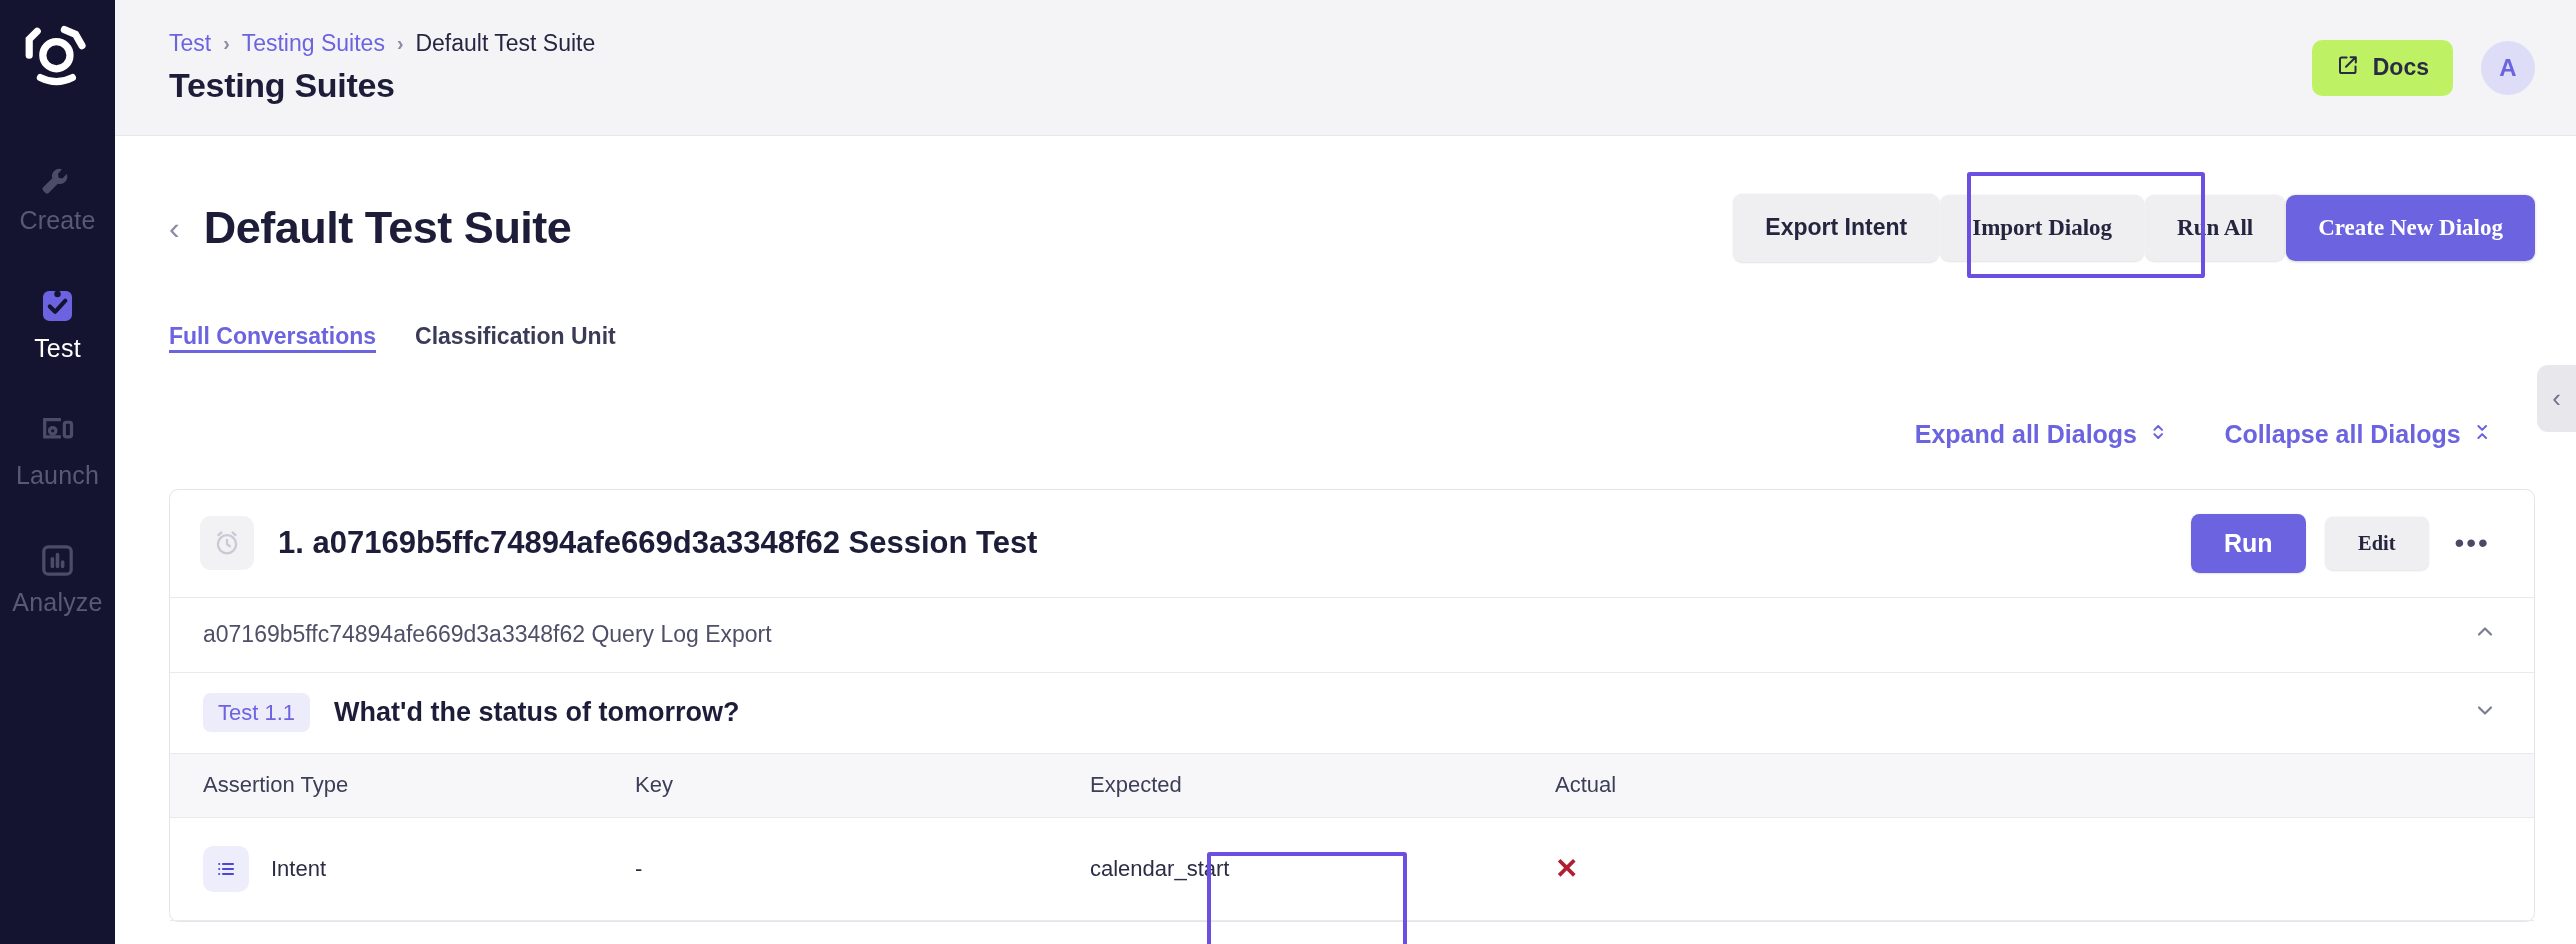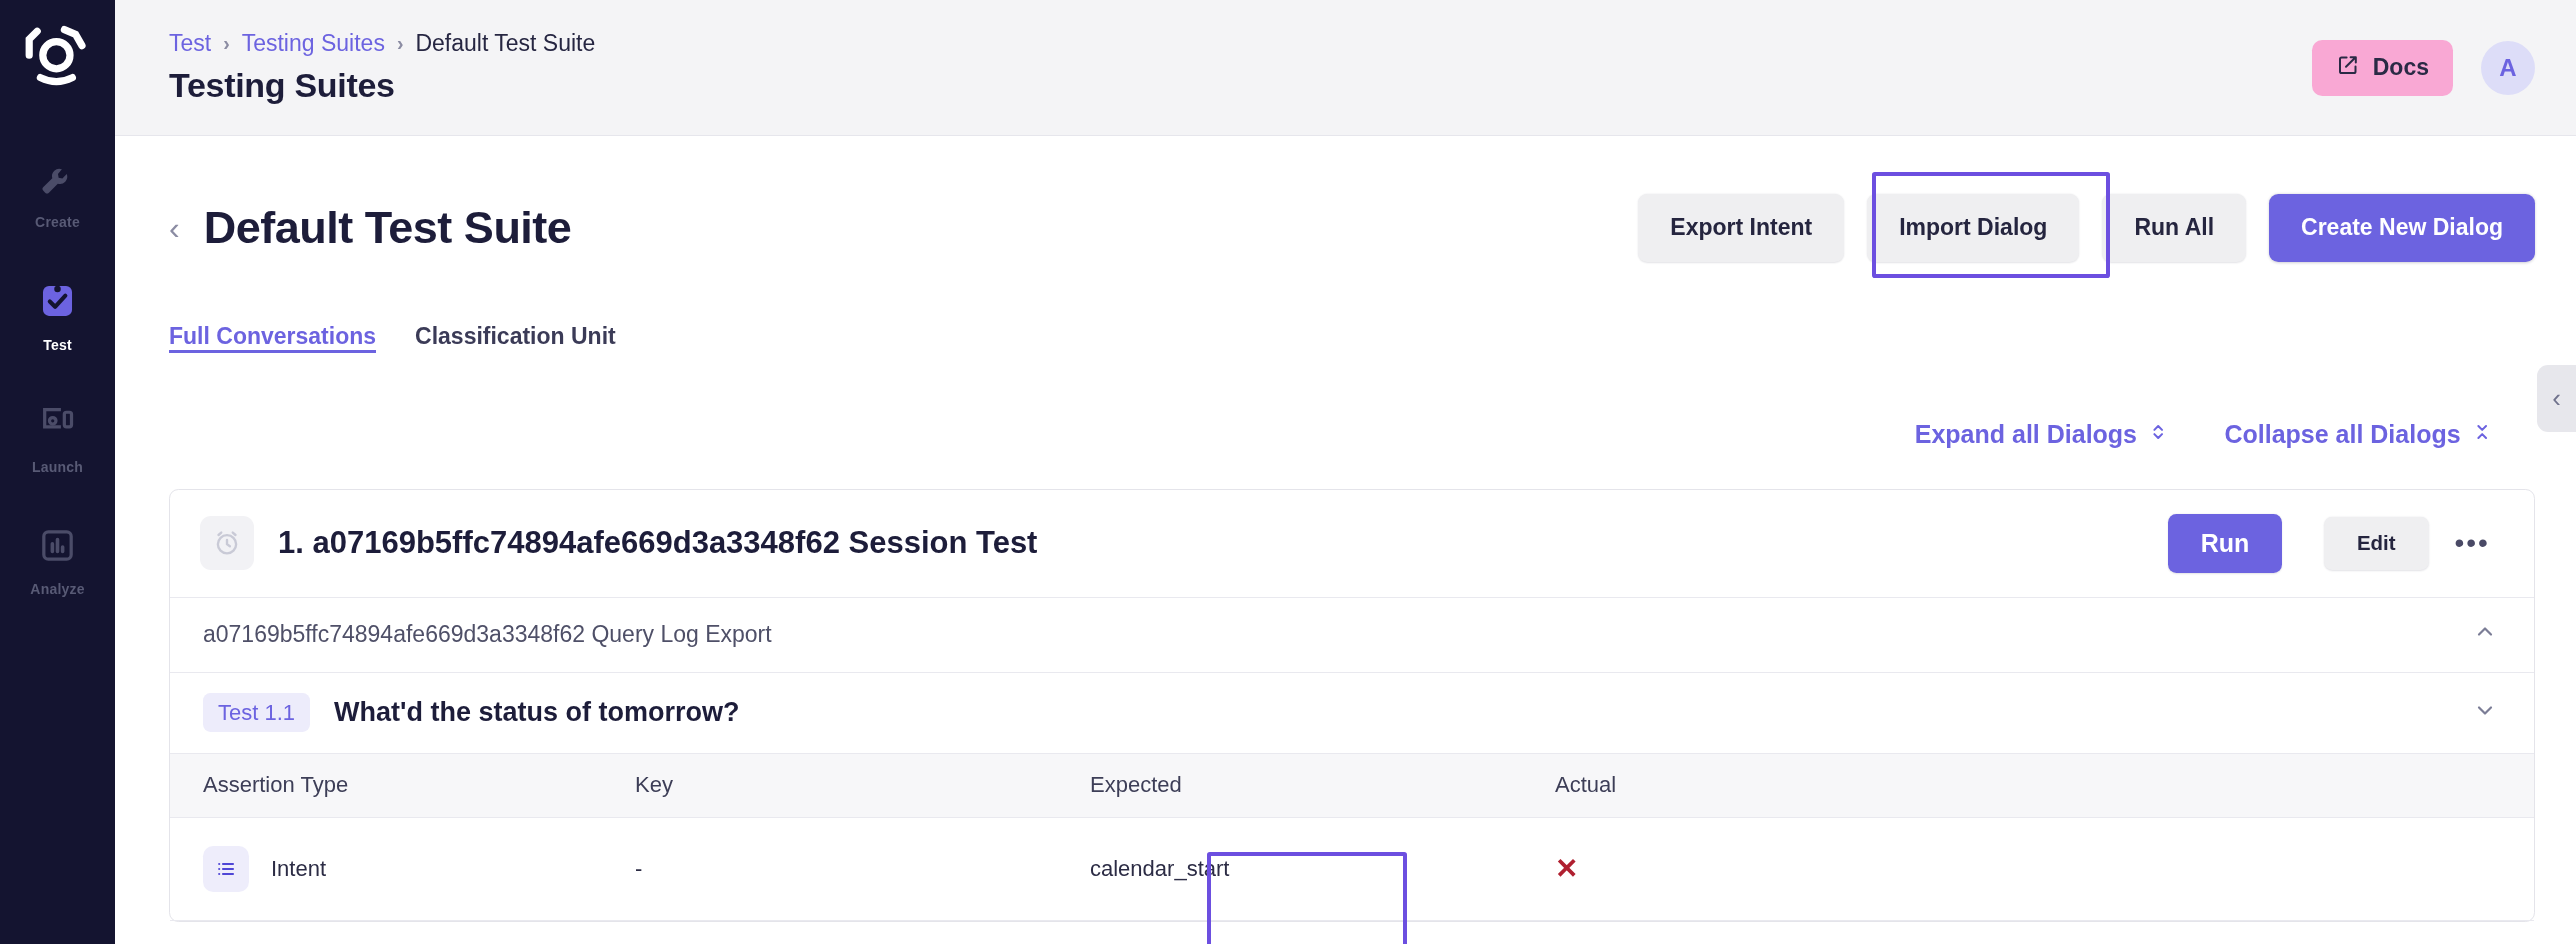--- a/index.html
+++ b/index.html
@@ -30,23 +30,23 @@
     display: flex;
     flex-direction: column;
     align-items: center;
     justify-content: center;
     padding: 13px 0 9.3px;
     margin-bottom: 24px;
     cursor: pointer;
   }
   .nav-icon { width: 48px; height: 48px; display: flex; align-items: center; justify-content: center; }
   .nav-label {
-    margin-top: 12px;
-    font-size: 14px;
-    font-weight: bold;
+    margin-top: 4px;
+    font-size: 25px;
+    font-weight: normal;
     color: #585a75;
     letter-spacing: 0.2px;
   }
   .nav-item.active .nav-label { color: #ffffff; }
 
   
   .content { flex: 1; display: flex; flex-direction: column; min-width: 0; }
 
   
   .topbar {
@@ -61,21 +61,21 @@
   .topbar-left { display: flex; flex-direction: column; justify-content: center; gap: 9.3px; }
   .breadcrumb { display: flex; align-items: center; gap: 12px; font-size: 23px; }
   .crumb-link { color: #6c63e0; cursor: pointer; }
   .crumb-sep { color: #8b8ca3; font-size: 19.5px; font-weight: bold; }
   .crumb-current { color: #262642; }
   .page-title { font-size: 34px; font-weight: bold; color: #1d1d3a; letter-spacing: -0.3px; }
 
   .topbar-right { display: flex; align-items: center; gap: 28px; }
   .docs-btn {
     display: flex; align-items: center; gap: 13px;
-    background: #f9a8d4;
+    background: #bef264;
     border: none;
     border-radius: 10.2px;
     padding: 13px 24px;
     font-size: 23px;
     font-weight: bold;
     color: #2a2a45;
     cursor: pointer;
     font-family: inherit;
   }
   .avatar {
@@ -102,21 +102,21 @@
     font-weight: bold;
     border: none;
     cursor: pointer;
     padding: 20.4px 32px;
     background: #efeff1;
     color: #25253f;
     border-radius: 9.3px;
     box-shadow: 0 0.9px 1.9px rgba(20,20,48,.12);
     white-space: nowrap;
   }
-  .btn + .btn { margin-left: 23px; }
+  .btn + .btn { margin-left: 1px; font-family: Liberation Serif, serif; }
   .btn-primary { background: #6c63e0; color: #ffffff; margin-left: 13px; box-shadow: 0 0.9px 2.8px rgba(20,20,48,.2); }
 
   .annot-import {
     position: absolute;
     border: 4.6px solid #6c4fe0;
     border-radius: 2.8px;
     left: 234px;
     top: -22px;
     width: 238px;
     height: 106px;

